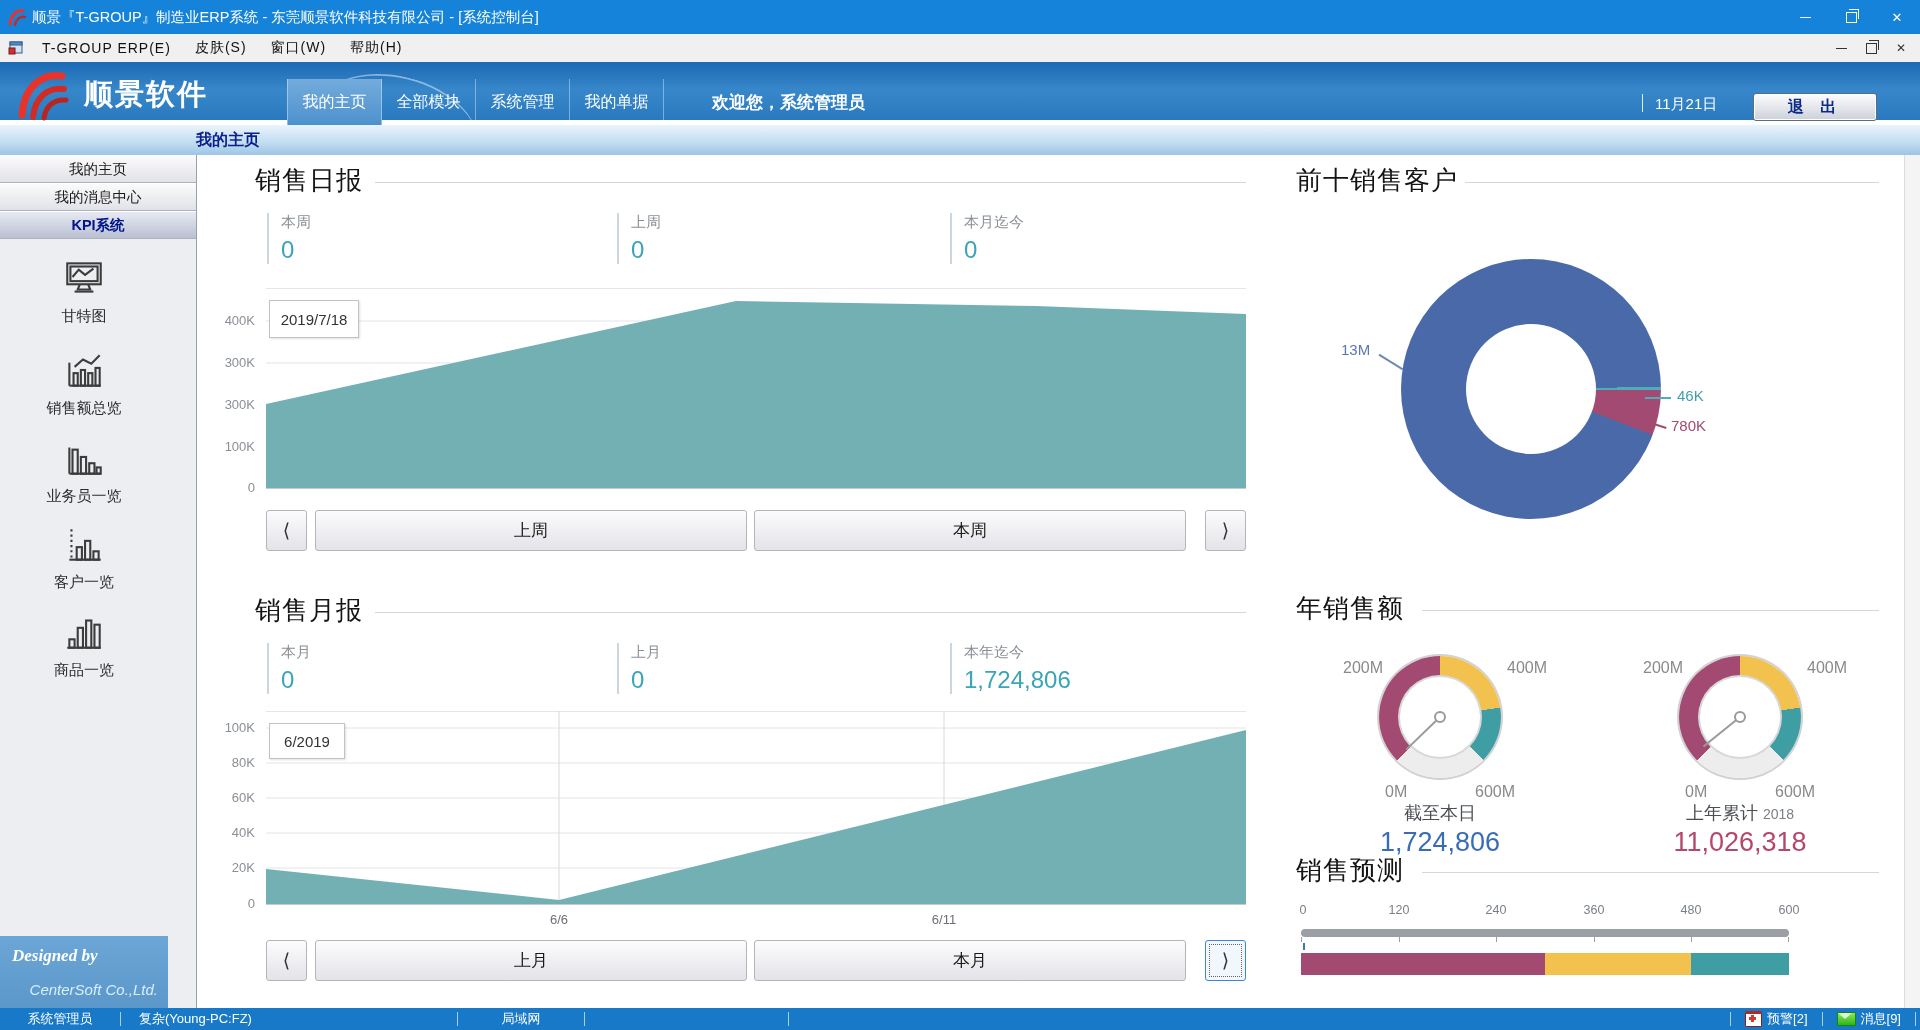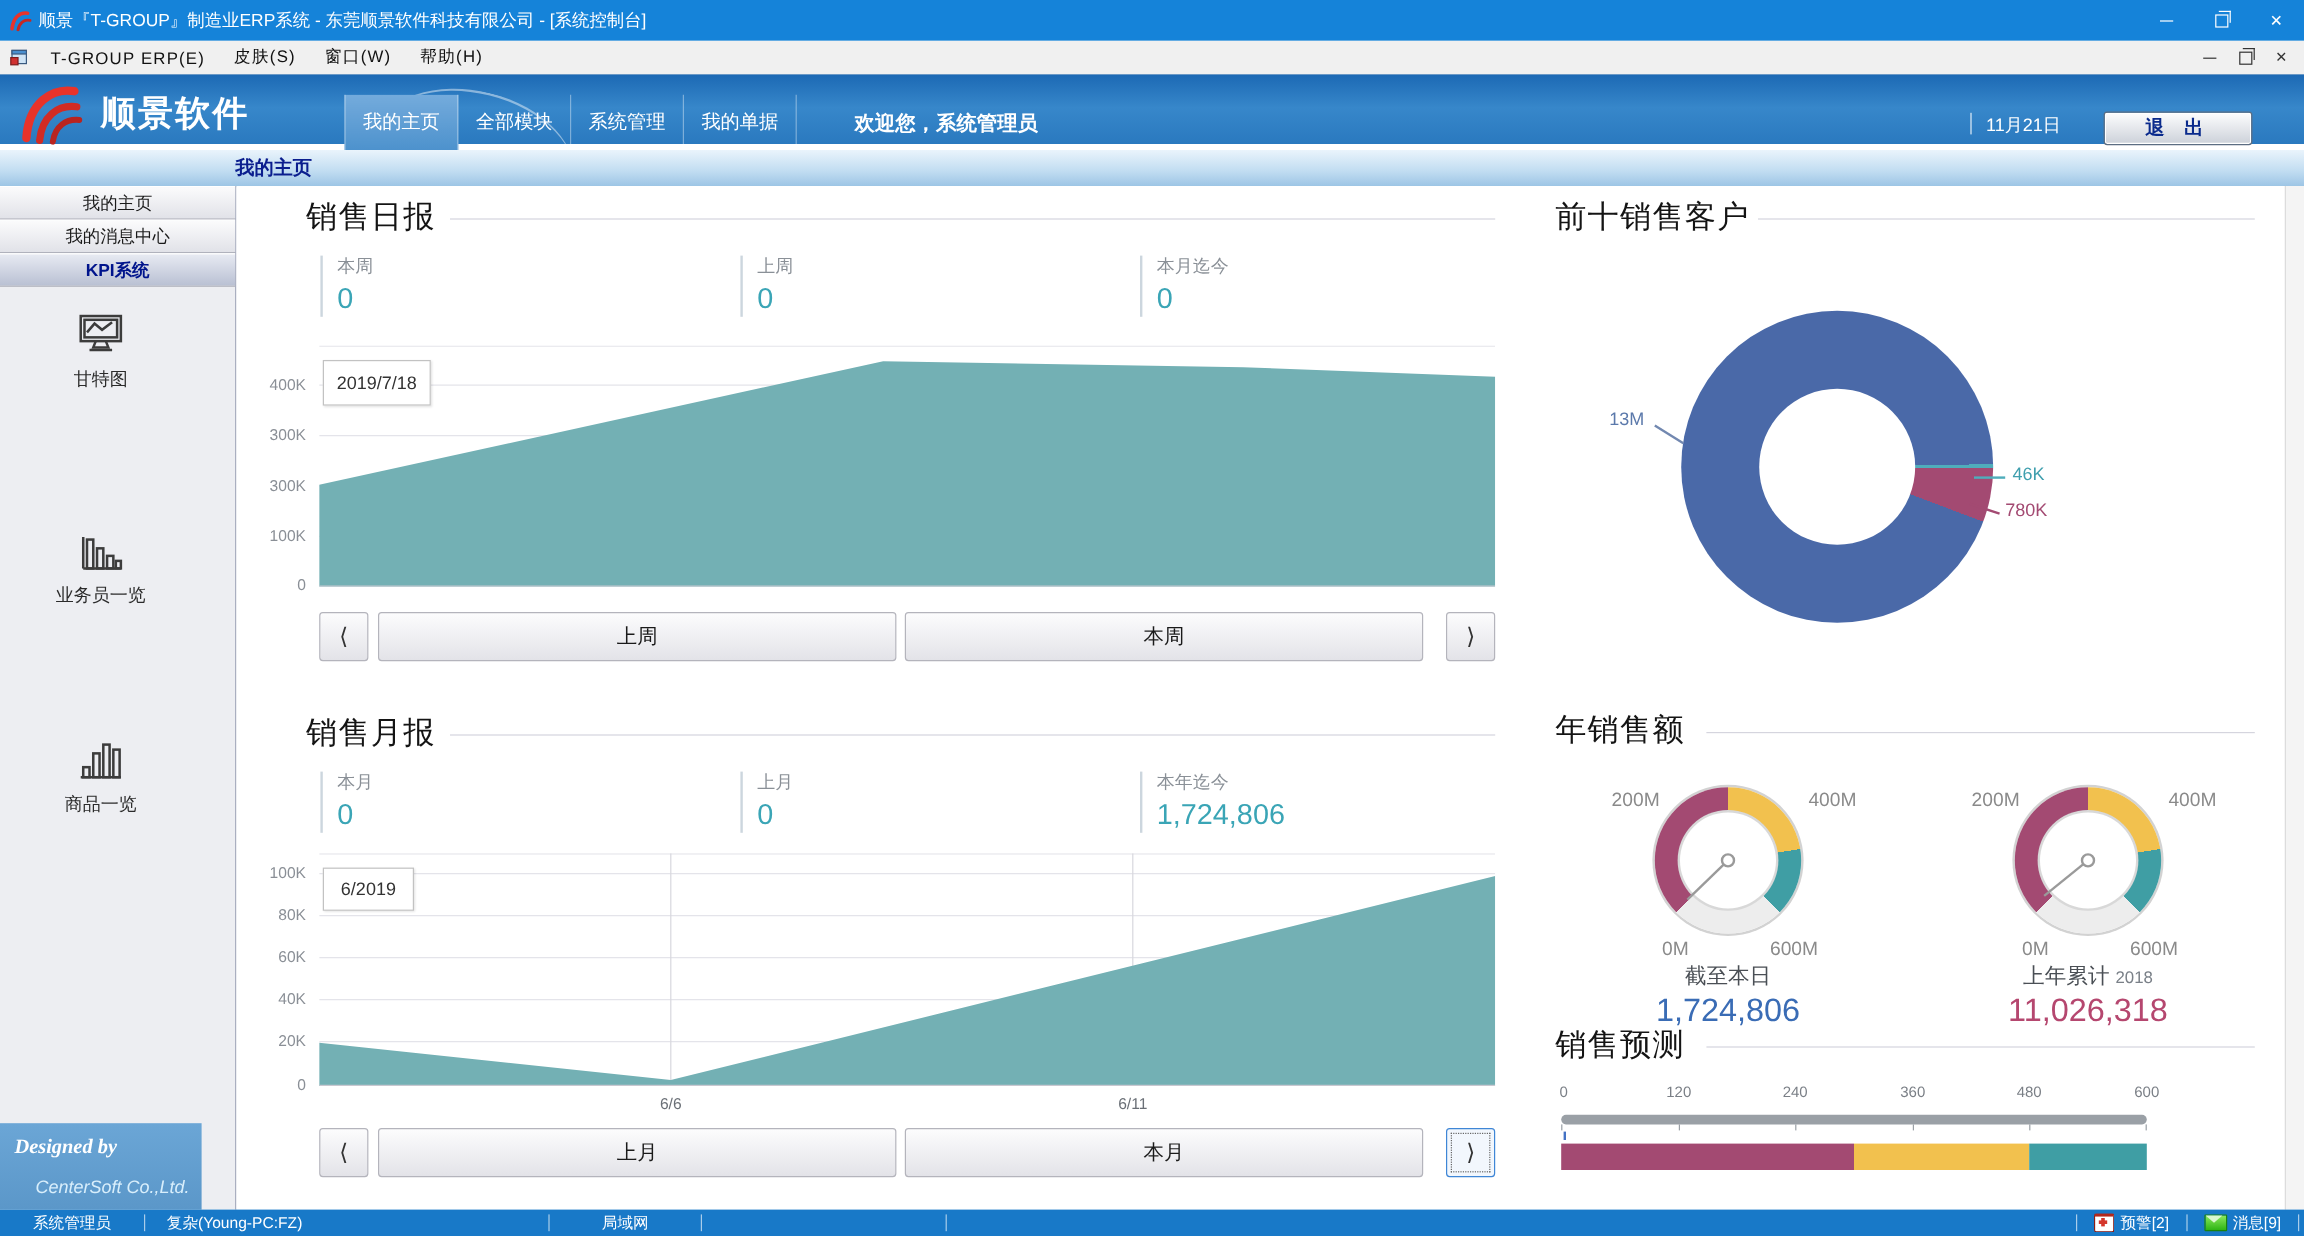--- a/index.html
+++ b/index.html
@@ -217,35 +217,61 @@
           <rect x="6" y="8" width="32" height="20"></rect>
           <rect x="9" y="11" width="26" height="14"></rect>
           <polyline points="11,21 17,14 23,19 31,13"></polyline>
           <path d="M18 28 L16 33 L28 33 L26 28"></path>
           <line x1="13" y1="35" x2="31" y2="35"></line>
         </g>
       </svg>
       <span class="tlabel">甘特图</span>
     </div>
 
+    <div class="stool" style="top:192px;">
+      <svg class="ticon" width="46" height="46" viewBox="0 0 44 44">
+        <g stroke="#3c3c3c" stroke-width="2" fill="none">
+          <line x1="8" y1="37" x2="38" y2="37"></line>
+          <line x1="8" y1="15" x2="8" y2="37"></line>
+          <rect x="12" y="25" width="4" height="12"></rect>
+          <rect x="19" y="22" width="4" height="15"></rect>
+          <rect x="26" y="25" width="4" height="12"></rect>
+          <rect x="33" y="20" width="4" height="17"></rect>
+          <polyline points="13,19 21,12 29,16 37,8"></polyline>
+        </g>
+      </svg>
+      <span class="tlabel">销售额总览</span>
+    </div>
 
     <div class="stool" style="top:280px;">
       <svg class="ticon" width="46" height="46" viewBox="0 0 44 44">
         <g stroke="#3c3c3c" stroke-width="2" fill="none">
           <line x1="8" y1="37" x2="38" y2="37"></line>
           <line x1="8" y1="12" x2="8" y2="37"></line>
           <rect x="11" y="14" width="5" height="23"></rect>
           <rect x="19" y="21" width="5" height="16"></rect>
           <rect x="27" y="27" width="5" height="10"></rect>
           <rect x="34" y="31" width="4" height="6"></rect>
         </g>
       </svg>
       <span class="tlabel">业务员一览</span>
     </div>
 
+    <div class="stool" style="top:366px;">
+      <svg class="ticon" width="46" height="46" viewBox="0 0 44 44">
+        <g stroke="#3c3c3c" stroke-width="2" fill="none">
+          <line x1="10" y1="8" x2="10" y2="36" stroke-dasharray="2 3"></line>
+          <line x1="8" y1="37" x2="38" y2="37"></line>
+          <rect x="15" y="25" width="5" height="12"></rect>
+          <rect x="23" y="19" width="5" height="18"></rect>
+          <rect x="31" y="29" width="5" height="8"></rect>
+        </g>
+      </svg>
+      <span class="tlabel">客户一览</span>
+    </div>
 
     <div class="stool" style="top:454px;">
       <svg class="ticon" width="46" height="46" viewBox="0 0 44 44">
         <g stroke="#3c3c3c" stroke-width="2" fill="none">
           <line x1="6" y1="37" x2="38" y2="37"></line>
           <rect x="8" y="29" width="5" height="8"></rect>
           <rect x="16" y="18" width="5" height="19"></rect>
           <rect x="24" y="11" width="5" height="26"></rect>
           <rect x="32" y="15" width="5" height="22"></rect>
         </g>

